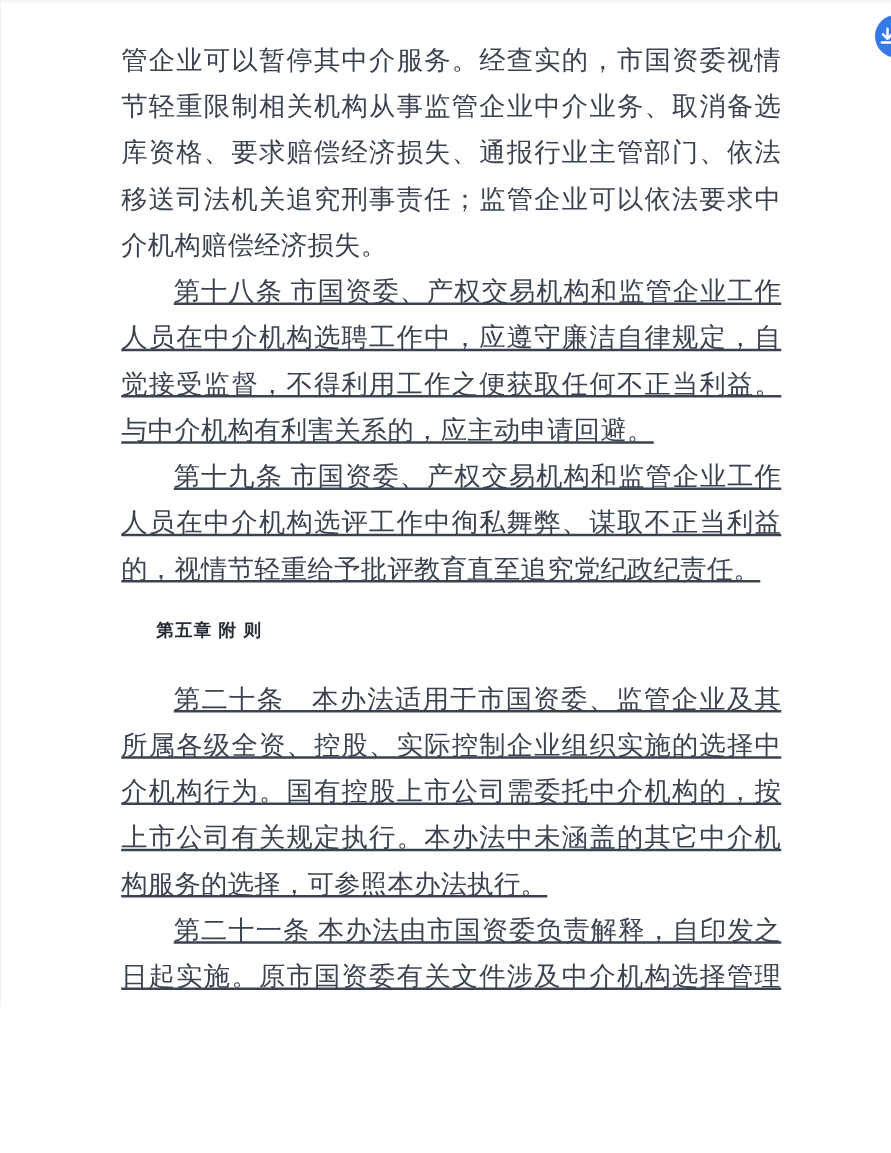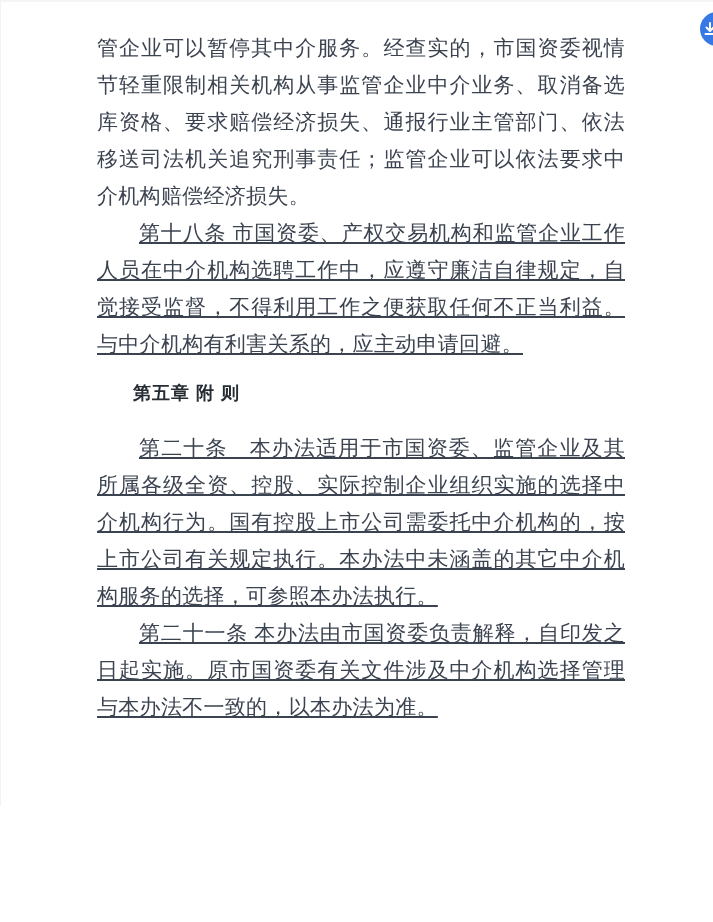--- a/index.html
+++ b/index.html
@@ -43,21 +43,21 @@
     letter-spacing: 0.3px;
   }
   p.indent {
     text-indent: 2em;
     text-decoration: underline;
   }
   h2.chapter-heading {
     margin: 12px 0 18px 0;
     font-family: "Liberation Sans", "DejaVu Sans", sans-serif;
     font-weight: 700;
-    font-size: 18px;
+    font-size: 14px;
     line-height: 37px;
     color: #262c34;
     text-indent: 2em;
     letter-spacing: 1px;
   }
   .page-number {
     position: absolute;
     top: 842px;
     left: 527px;
     font-size: 20px;
@@ -89,20 +89,21 @@
 </head>
 <body>
 
 <div class="viewport">
   <div class="top-edge"></div>
   <div class="left-edge"></div>
 
   <div class="page-content">
     <p class="body-text">管企业可以暂停其中介服务。经查实的，市国资委视情节轻重限制相关机构从事监管企业中介业务、取消备选库资格、要求赔偿经济损失、通报行业主管部门、依法移送司法机关追究刑事责任；监管企业可以依法要求中介机构赔偿经济损失。</p>
     <p class="body-text indent">第十八条 市国资委、产权交易机构和监管企业工作人员在中介机构选聘工作中，应遵守廉洁自律规定，自觉接受监督，不得利用工作之便获取任何不正当利益。与中介机构有利害关系的，应主动申请回避。</p>
+    <p class="body-text indent">第十九条 市国资委、产权交易机构和监管企业工作人员在中介机构选评工作中徇私舞弊、谋取不正当利益的，视情节轻重给予批评教育直至追究党纪政纪责任。</p>
 
     <h2 class="chapter-heading">第五章 附 则</h2>
 
     <p class="body-text indent">第二十条　本办法适用于市国资委、监管企业及其所属各级全资、控股、实际控制企业组织实施的选择中介机构行为。国有控股上市公司需委托中介机构的，按上市公司有关规定执行。本办法中未涵盖的其它中介机构服务的选择，可参照本办法执行。</p>
     <p class="body-text indent">第二十一条 本办法由市国资委负责解释，自印发之日起实施。原市国资委有关文件涉及中介机构选择管理与本办法不一致的，以本办法为准。</p>
   </div>
 
   <div class="page-number">— 9 —</div>
 
   <button class="fab" style="background: rgb(55, 121, 228);">

